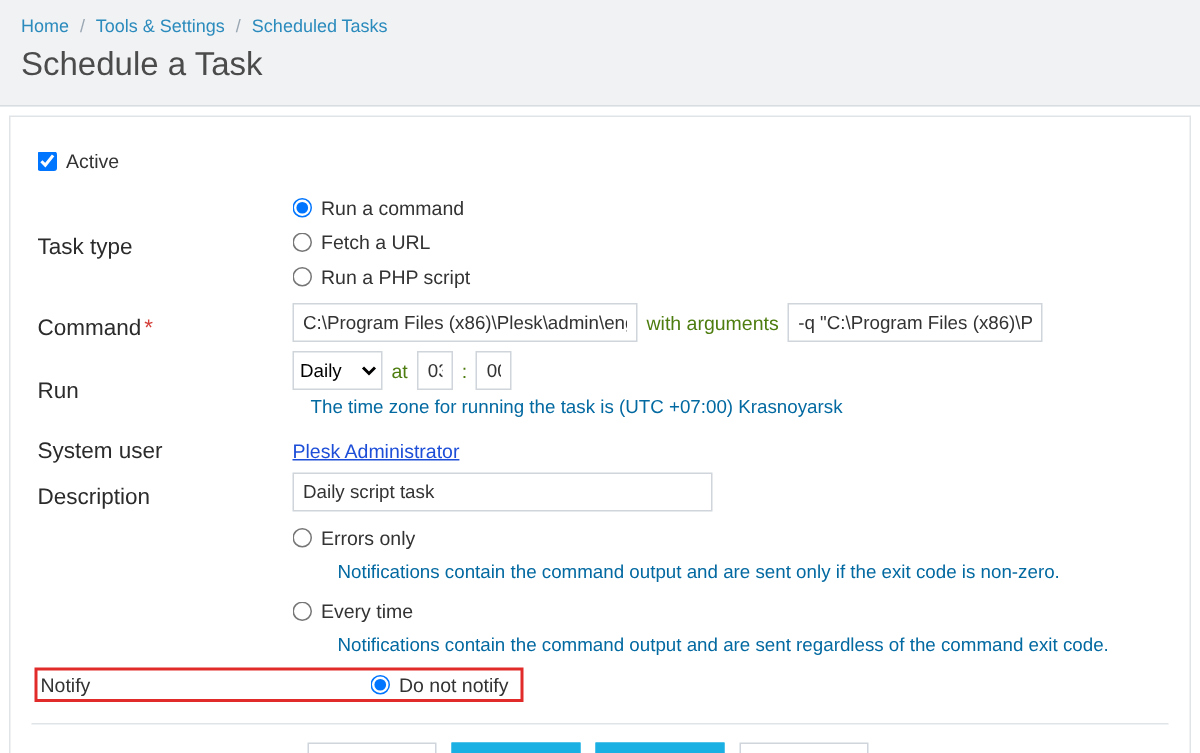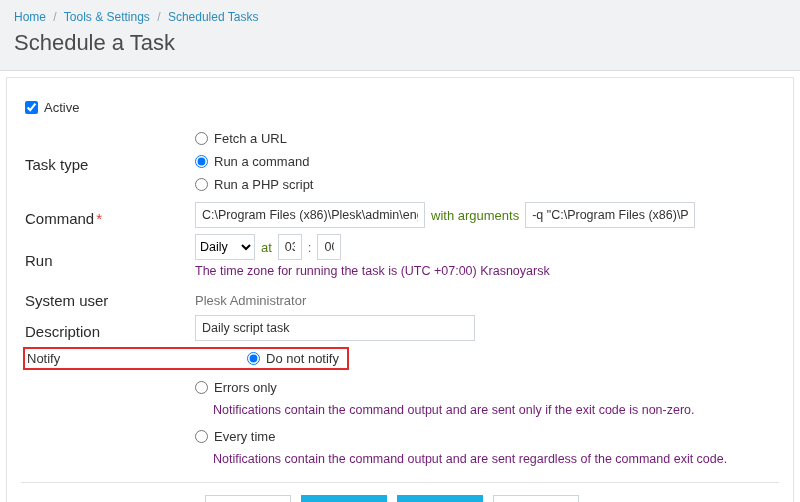--- a/index.html
+++ b/index.html
@@ -71,25 +71,26 @@
     color: #333;
     background: #fff;
   }
   select {
     border: 1px solid #cfd5da;
     height: 26px;
     font-size: 12.5px;
     background: #fff;
   }
   .hint {
-    color: #701a75;
+    color: #0369a1;
     font-size: 12.5px;
     padding: 4px 0 2px 18px;
-  }
-  .static-val { padding-top: 6px; color: #737373; }
+    margin-left: 12px;
+  }
+  .static-val { padding-top: 6px; color: #1d4ed8; text-decoration: underline; }
   .notify-highlight {
     border: 2px solid #e12a2a;
     display: inline-flex;
     align-items: center;
     padding: 2px 8px 2px 2px;
     gap: 60px;
     margin-left: -2px;
   }
   .notify-field .radio-line { padding: 4px 0; }
   .divider {
@@ -146,26 +147,26 @@
     <div class="check-line">
       <input type="checkbox" checked="" style="">
       <span>Active</span>
     </div>
   </div>
 
   <div class="row">
     <div class="label-col">Task type</div>
     <div class="field-col">
       <label class="radio-line">
+        <input type="radio" name="tt" checked="" style="">
+        <span>Run a command</span>
+      </label>
+      <label class="radio-line">
         <input type="radio" name="tt" style="">
         <span>Fetch a URL</span>
-      </label>
-      <label class="radio-line">
-        <input type="radio" name="tt" checked="" style="">
-        <span>Run a command</span>
       </label>
       <label class="radio-line">
         <input type="radio" name="tt" style="">
         <span>Run a PHP script</span>
       </label>
     </div>
   </div>
 
   <div class="row">
     <div class="label-col">
@@ -199,46 +200,46 @@
     <div class="field-col static-val">Plesk Administrator</div>
   </div>
 
   <div class="row">
     <div class="label-col">Description</div>
     <div class="field-col">
       <input type="text" class="desc-input" value="Daily script task" style="">
     </div>
   </div>
 
+  <div class="row" style="margin-top:0">
+    <div class="label-col"></div>
+    <div class="field-col notify-field">
+      <label class="radio-line">
+        <input type="radio" name="nt" style="">
+        <span>Errors only</span>
+      </label>
+      <div class="hint">Notifications contain the command output and are sent only if the exit code is non-zero.</div>
+      <label class="radio-line" style="margin-top:6px">
+        <input type="radio" name="nt" style="">
+        <span>Every time</span>
+      </label>
+      <div class="hint">Notifications contain the command output and are sent regardless of the command exit code.</div>
+    </div>
+  </div>
+
   <div class="row" style="margin-top:4px">
     <div class="notify-highlight">
       <span style="width:160px;display:inline-block">Notify</span>
       <label class="radio-line" style="padding:0">
         <input type="radio" name="nt" checked="" style="">
         <span>Do not notify</span>
       </label>
     </div>
   </div>
 
-  <div class="row" style="margin-top:0">
-    <div class="label-col"></div>
-    <div class="field-col notify-field">
-      <label class="radio-line">
-        <input type="radio" name="nt" style="">
-        <span>Errors only</span>
-      </label>
-      <div class="hint">Notifications contain the command output and are sent only if the exit code is non-zero.</div>
-      <label class="radio-line" style="margin-top:6px">
-        <input type="radio" name="nt" style="">
-        <span>Every time</span>
-      </label>
-      <div class="hint">Notifications contain the command output and are sent regardless of the command exit code.</div>
-    </div>
-  </div>
-
   <hr class="divider">
 
   <div class="footer-row">
     <div class="req-note">
       <span class="req-star">*</span><span>Required fields</span>
     </div>
     <button class="btn">Run Now</button>
     <button class="btn primary">OK</button>
     <button class="btn primary">Apply</button>
     <button class="btn">Cancel</button>

